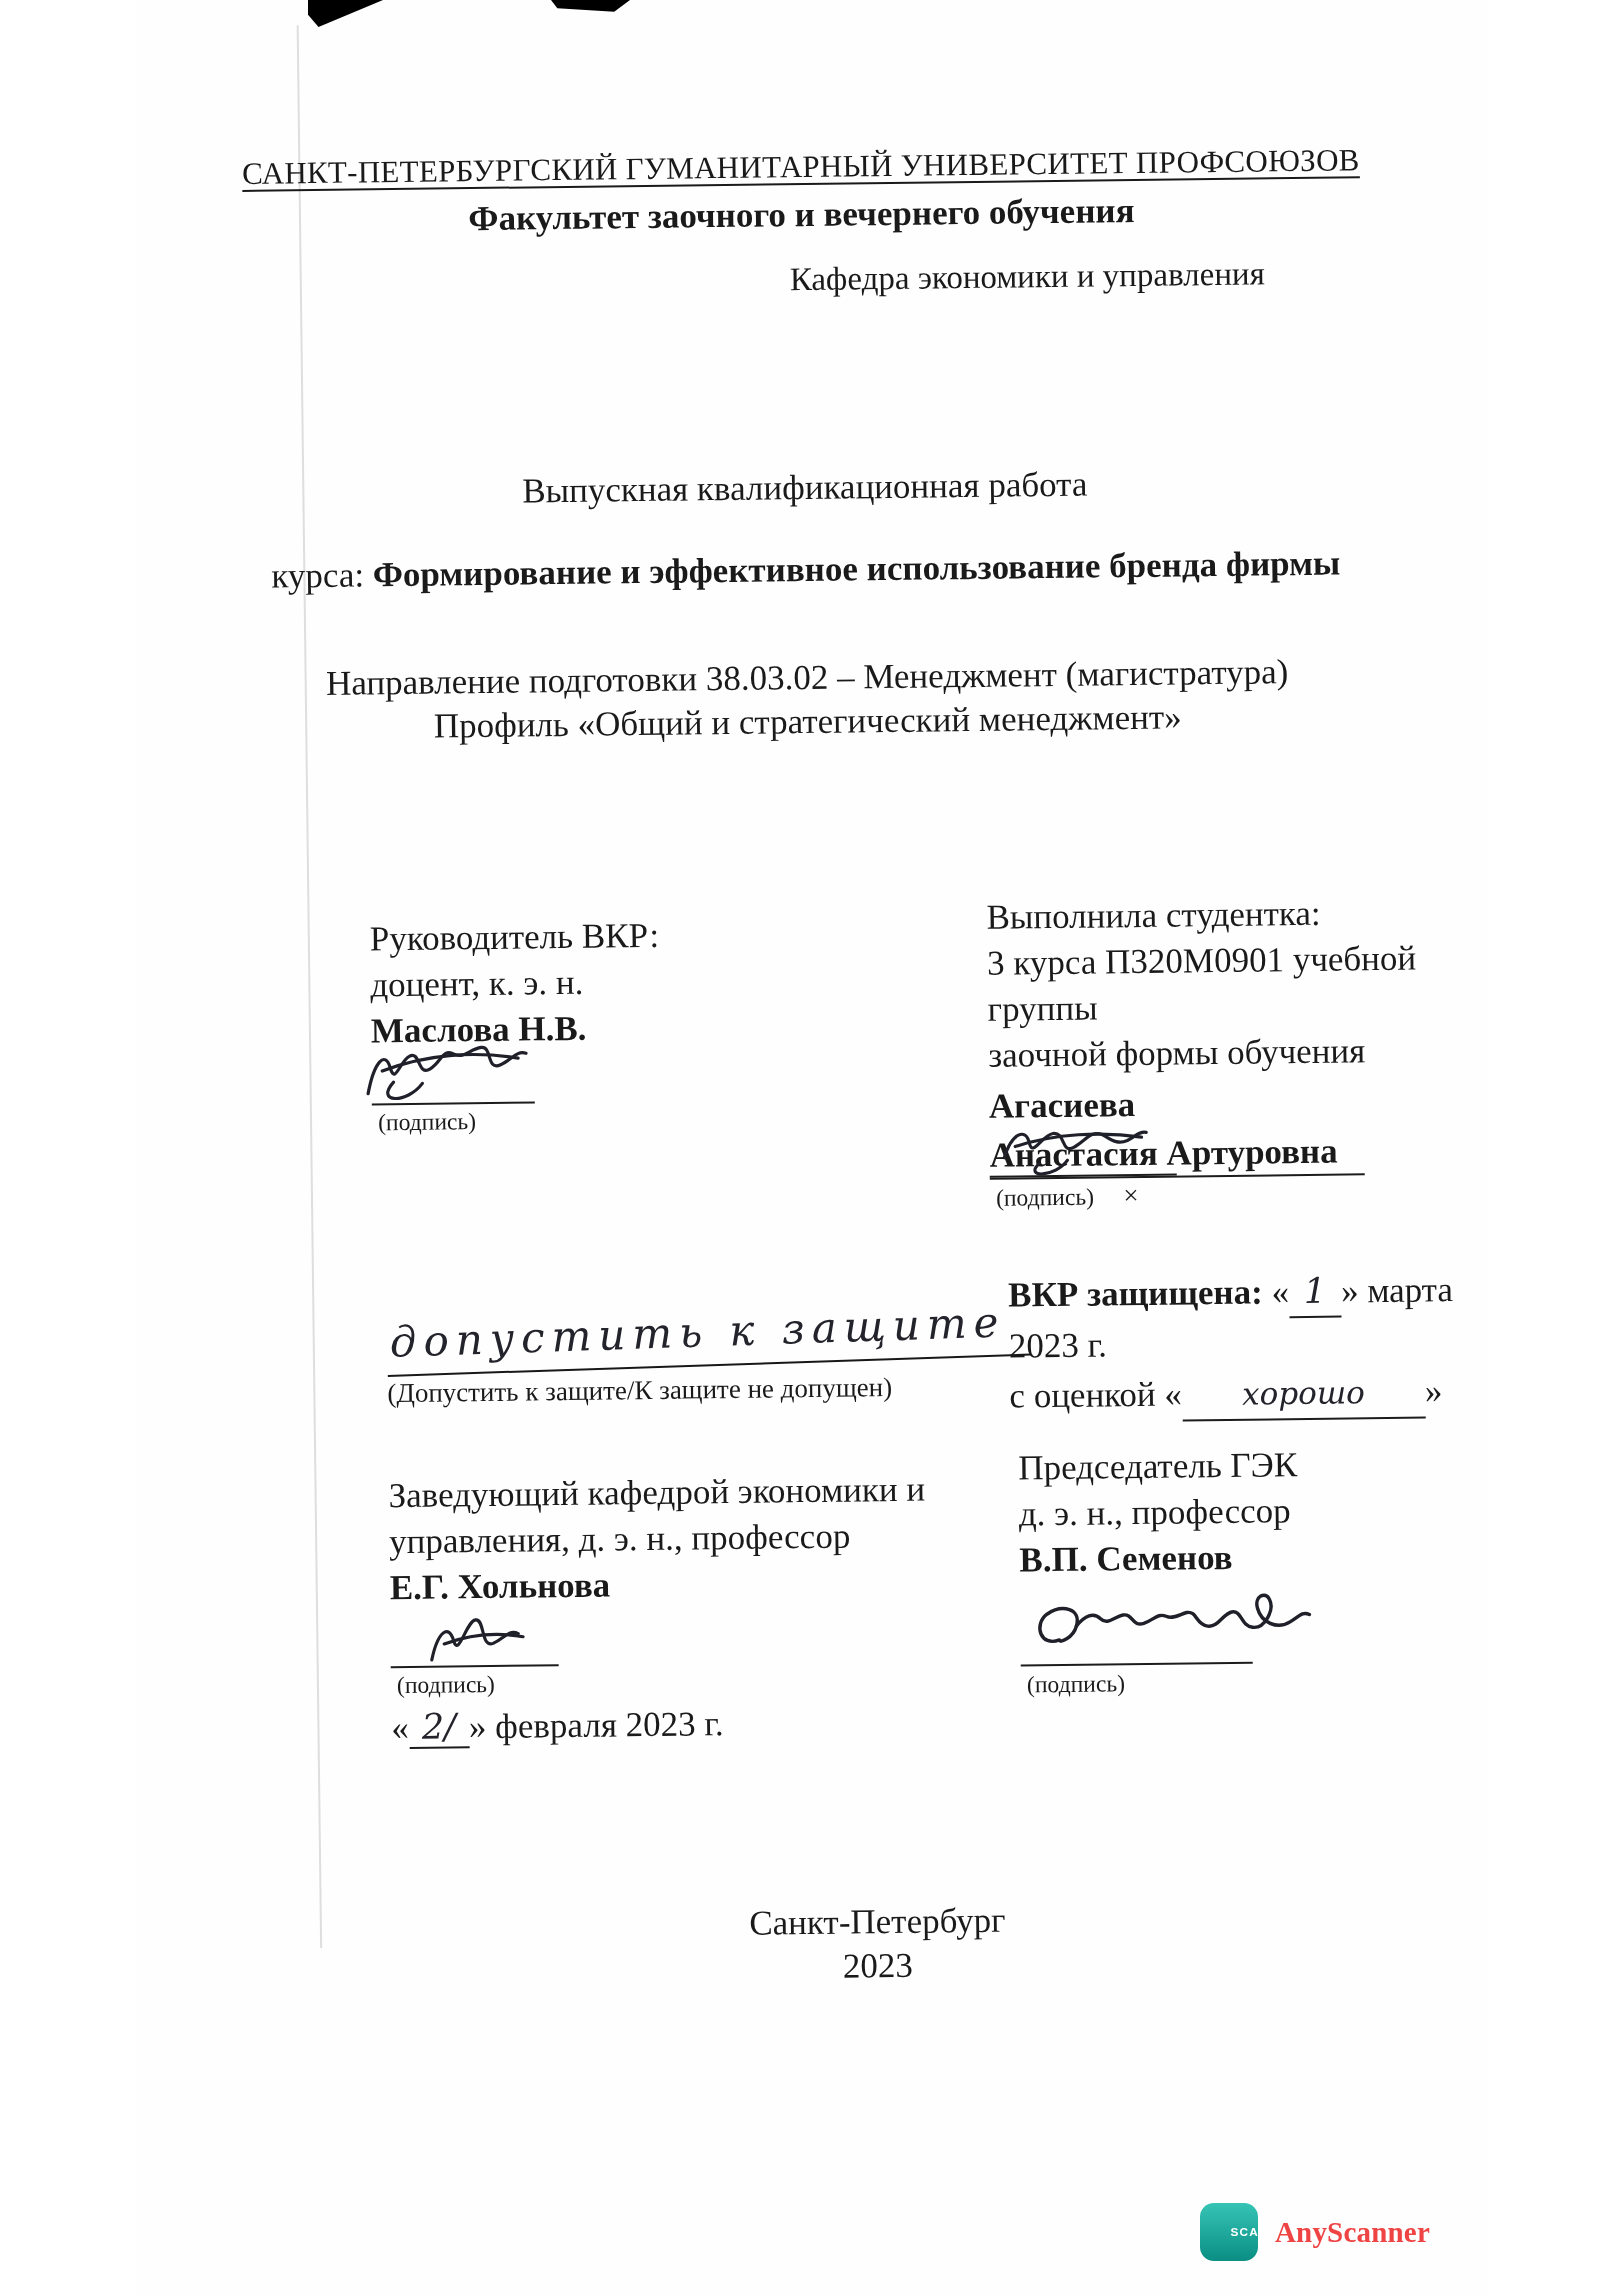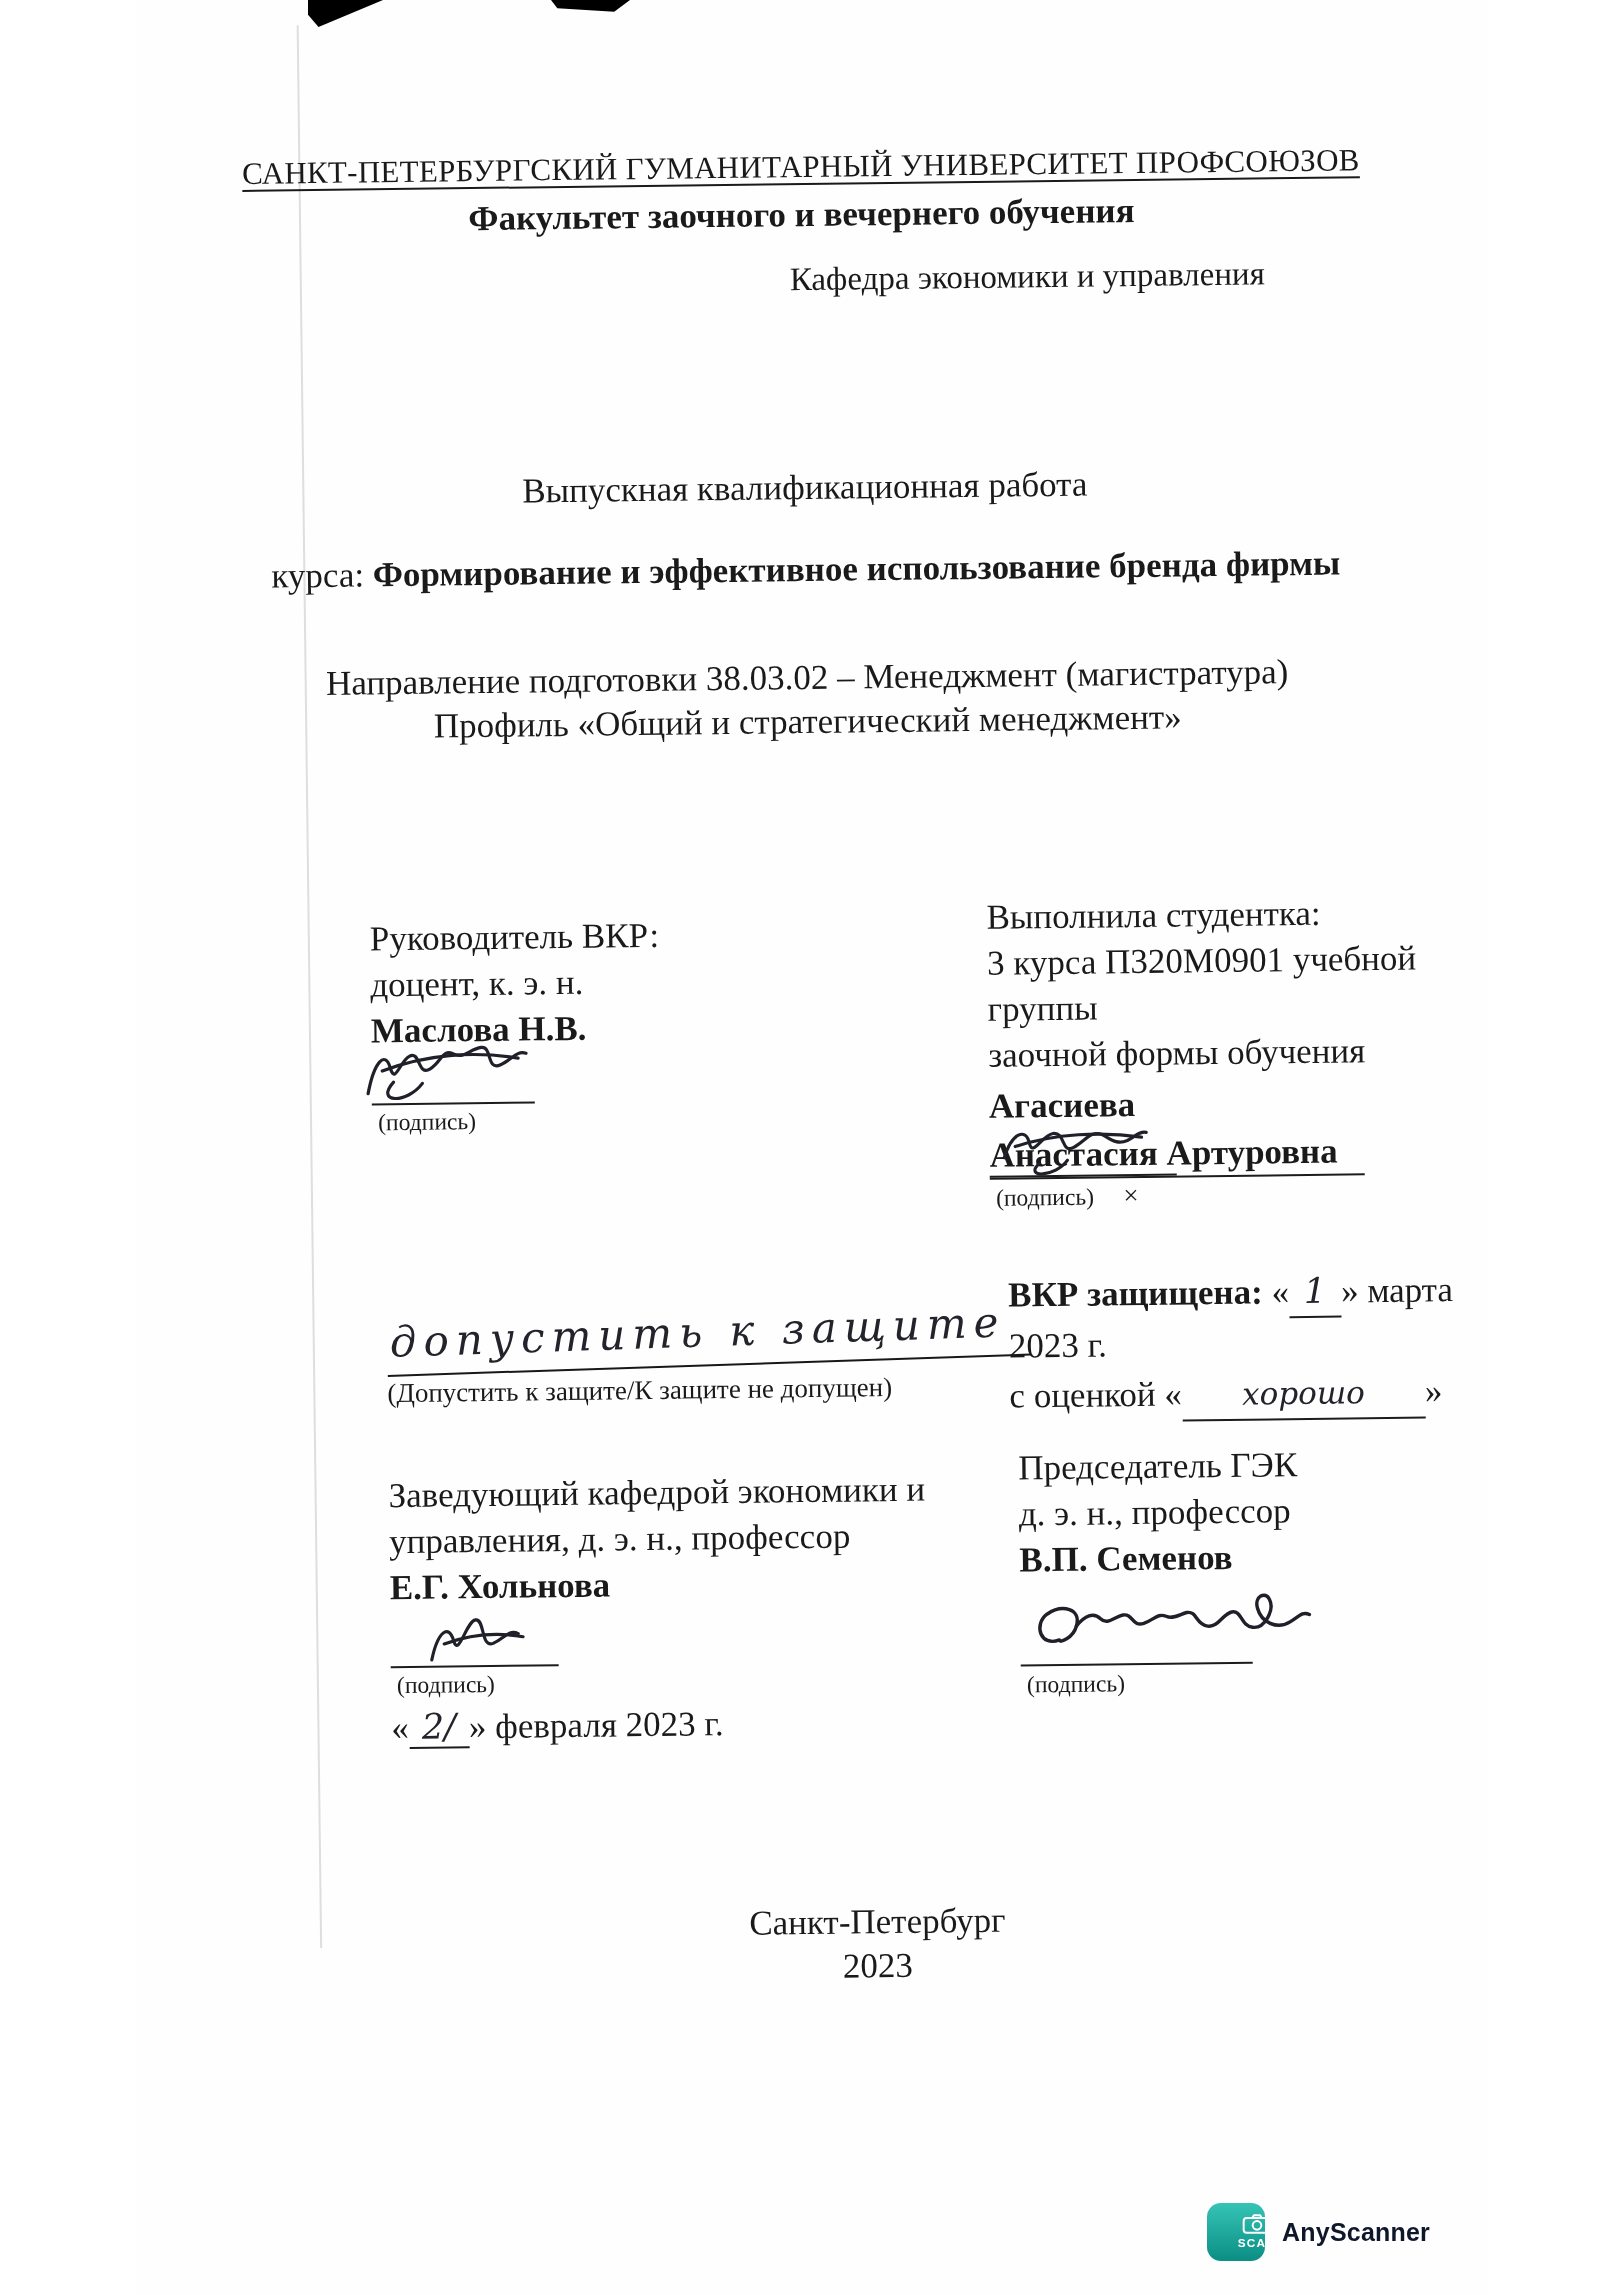--- a/index.html
+++ b/index.html
@@ -26,23 +26,23 @@
   .admission-hand { font-size:42px; letter-spacing:7px; }
   .name-underline { border-bottom:2.4px solid #1c1c1c; padding-right:27px; padding-bottom:3.1px; }
   .sig path { fill:none; stroke:#20202a; stroke-width:4; stroke-linecap:round; stroke-linejoin:round; }
   .edge { background:#dedede; }
   .edge-left  { position:absolute; left:174px; top:19px; width:1.6px; height:1923px; }
   .edge-right { position:absolute; left:1459px; top:0; width:1.6px; height:1978px; background:#e6e6e6; }
   .artifact { position:absolute; background:#000; }
   .a1 { left:173px; top:0; width:75px; height:27px; clip-path:polygon(0 0, 100% 0, 14% 100%, 0 55%); }
   .a2 { left:416px; top:0; width:79px; height:11.8px; clip-path:polygon(0 0, 100% 0, 80% 100%, 8% 70%); }
   .watermark { position:absolute; right:58px; top:2203px; display:flex; align-items:center; gap:17.3px; font-family:"Liberation Sans", sans-serif; }
-  .wm-icon { width:58px; height:58px; border-radius:14px; background:linear-gradient(180deg,#35c4b5,#0b8e84); display:flex; flex-direction:column; align-items:center; justify-content:center;padding-left:42px; }
+  .wm-icon { width:58px; height:58px; border-radius:14px; background:linear-gradient(180deg,#35c4b5,#0b8e84); display:flex; flex-direction:row; align-items:center; justify-content:center;padding-left:42px; }
   .wm-scan { color:#ffffff; font-size:11.8px; font-weight:bold; letter-spacing:1.2px; margin-top:0.8px; }
-  .wm-brand { font-size:25px; font-weight:bold; color:#0f172a; letter-spacing:0.2px; }
+  .wm-brand { font-size:29px; font-weight:bold; color:#ef4444; letter-spacing:0.2px;font-family:Liberation Serif, serif; }
   .lh { line-height:46px; }
 </style>
 </head>
 <body>
 
 <div id="canvas">
 
   <div class="artifact a1"></div>
   <div class="artifact a2"></div>
 

